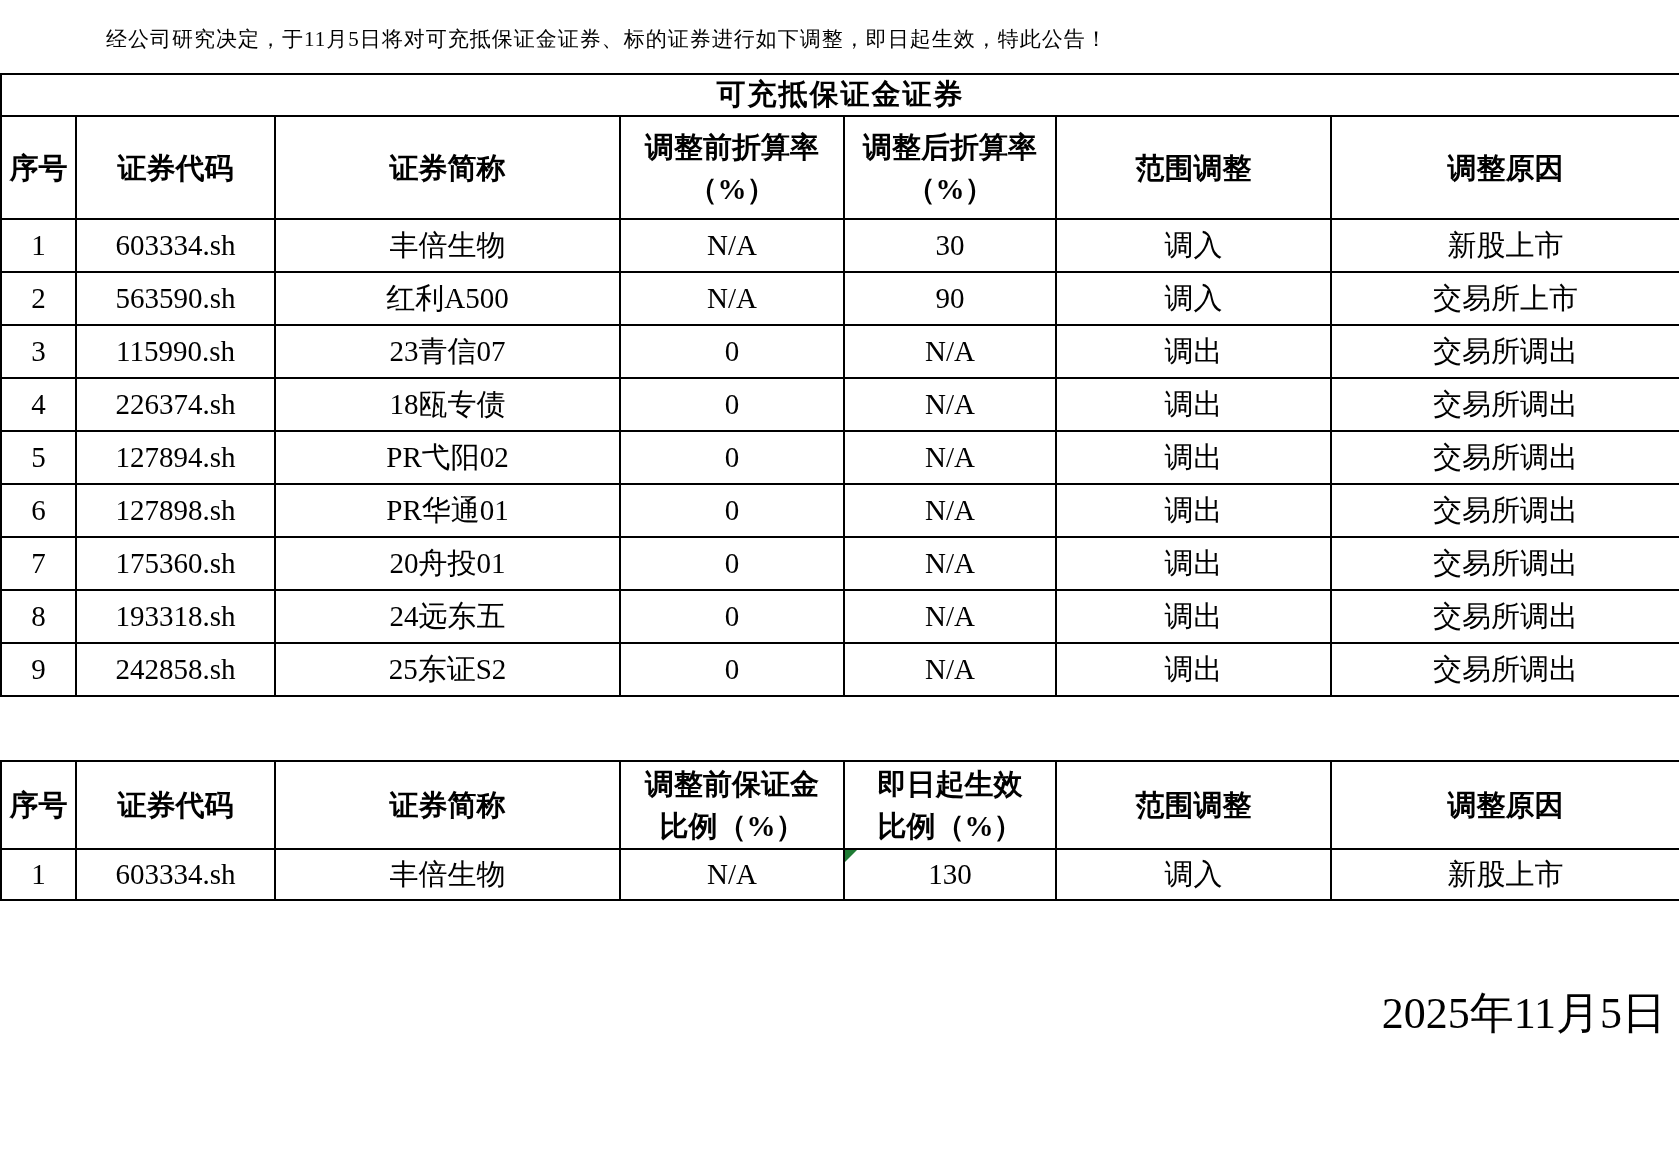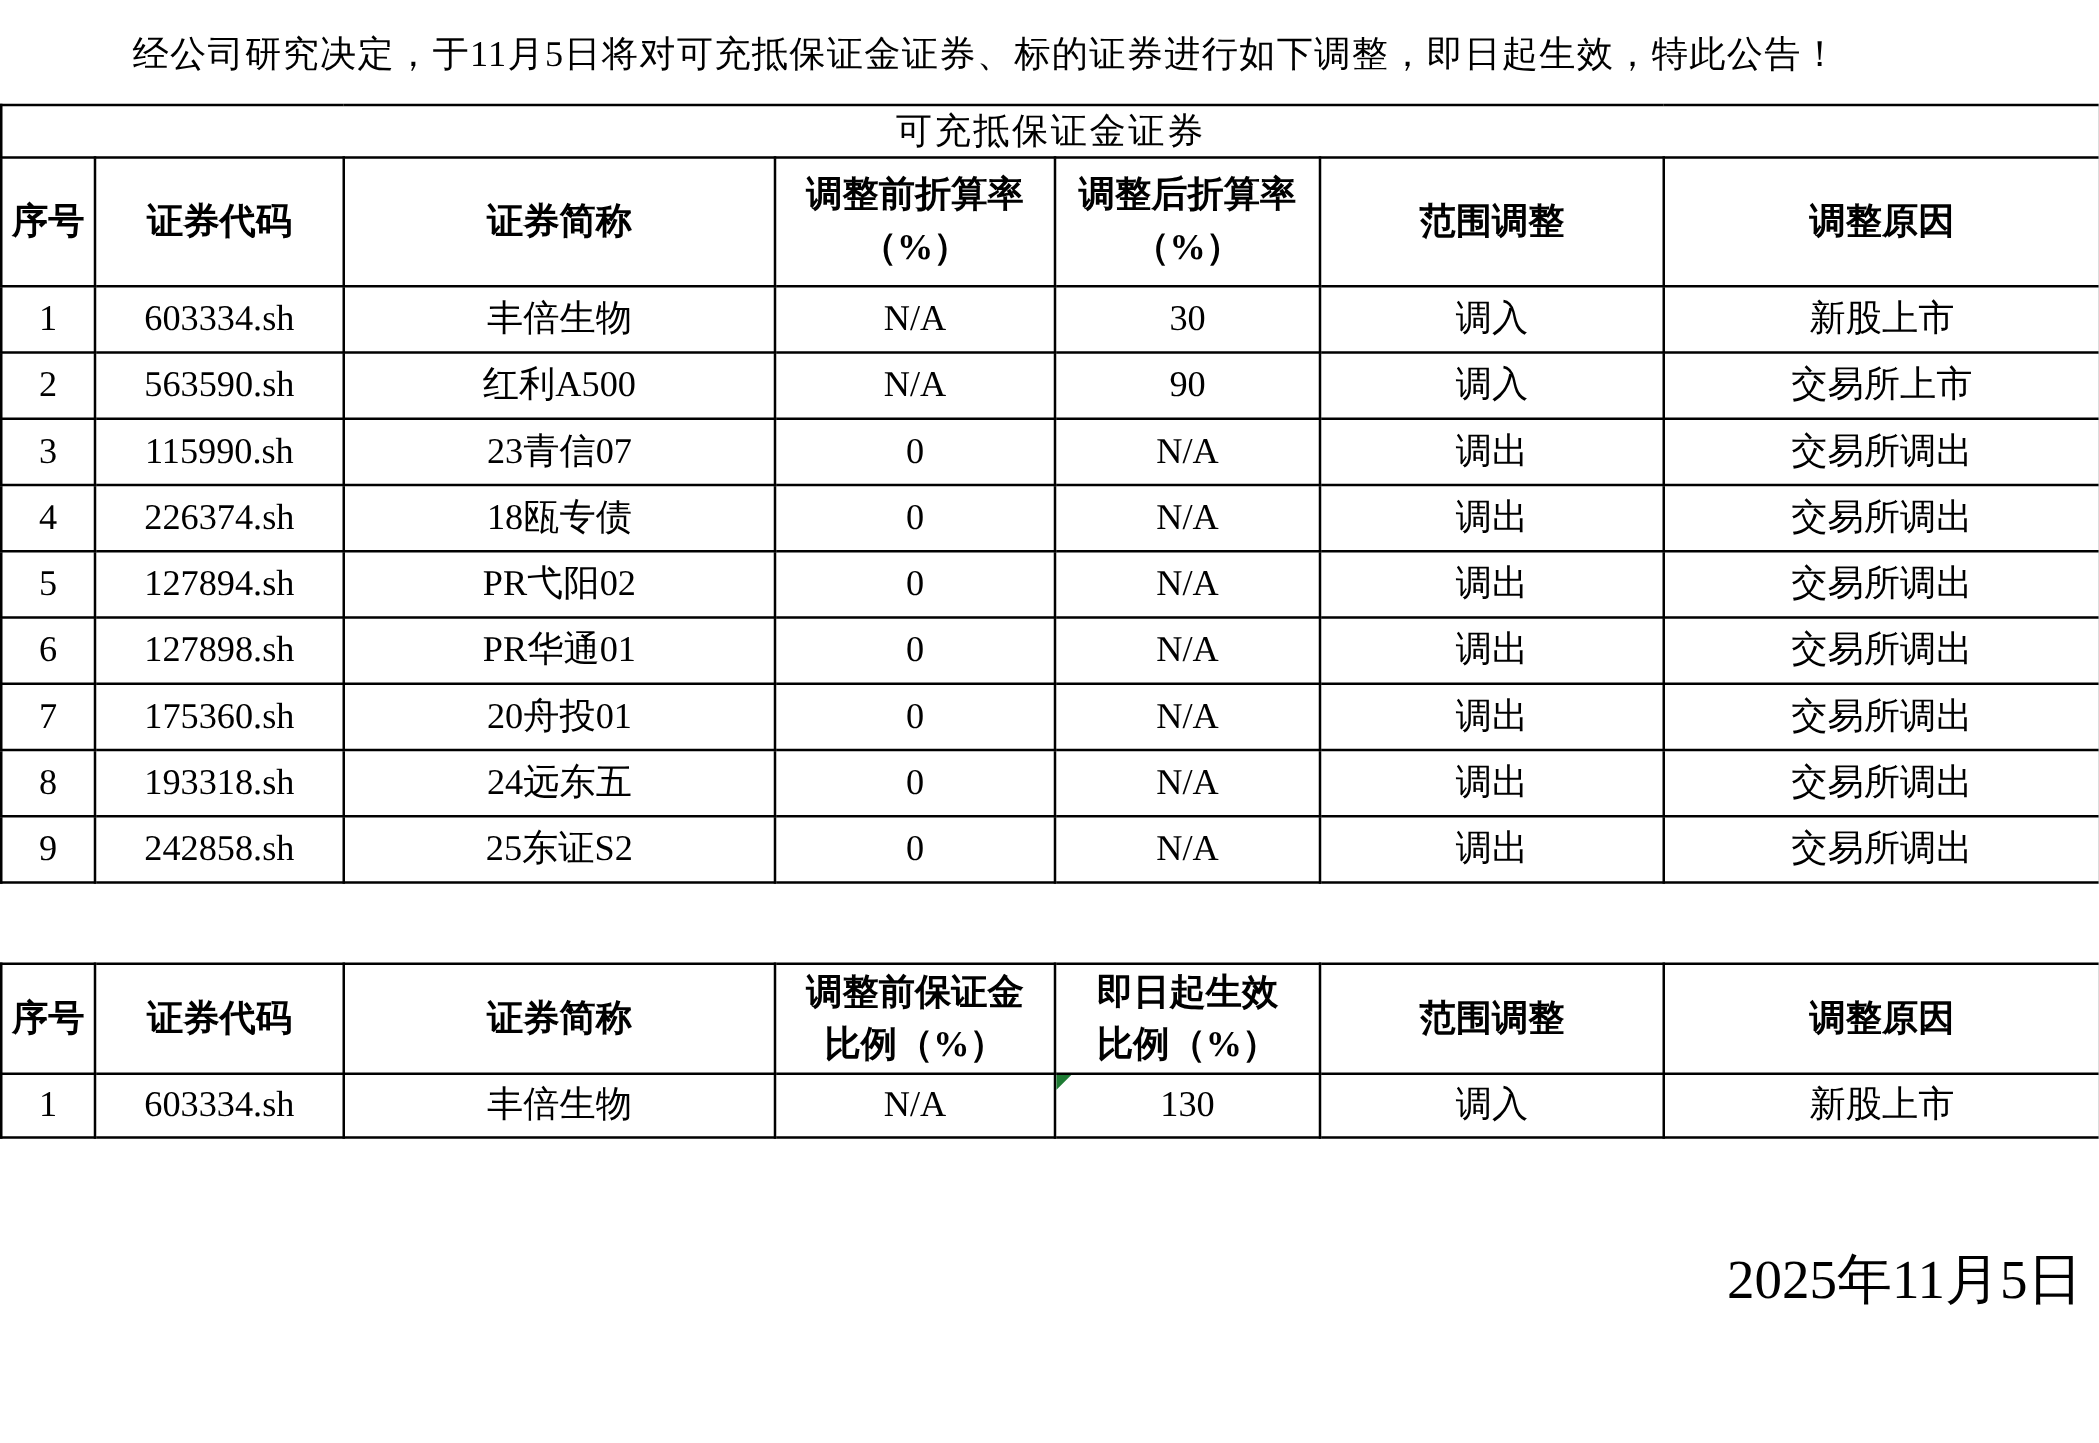--- a/index.html
+++ b/index.html
@@ -12,21 +12,21 @@
   .page {
     position: relative;
     width: 1679px;
     height: 1154px;
     background: #ffffff;
     overflow: hidden;
   }
   .intro {
     margin: 0;
     padding: 27px 30px 0 106px;
-    font-size: 29px;
+    font-size: 21px;
     line-height: 1.2;
     letter-spacing: 1px;
   }
   table.sec {
     border-collapse: collapse;
     table-layout: fixed;
     width: 1679px;
   }
   table.t1 { margin-top: 21px; }
   table.t2 { margin-top: 63px; }
@@ -34,21 +34,21 @@
     border: 2px solid #000000;
     text-align: center;
     vertical-align: middle;
     padding: 0;
     font-size: 29px;
     overflow: hidden;
   }
   .title-row th {
     height: 40px;
     font-size: 30px;
-    font-weight: normal;
+    font-weight: bold;
     letter-spacing: 2px;
   }
   .t2 .title-row th { height: 50px; }
   .header-row th {
     font-weight: bold;
     white-space: pre-line;
     line-height: 1.45;
   }
   .t1 .header-row th { height: 101px; }
   .t2 .header-row th { height: 86px; }

